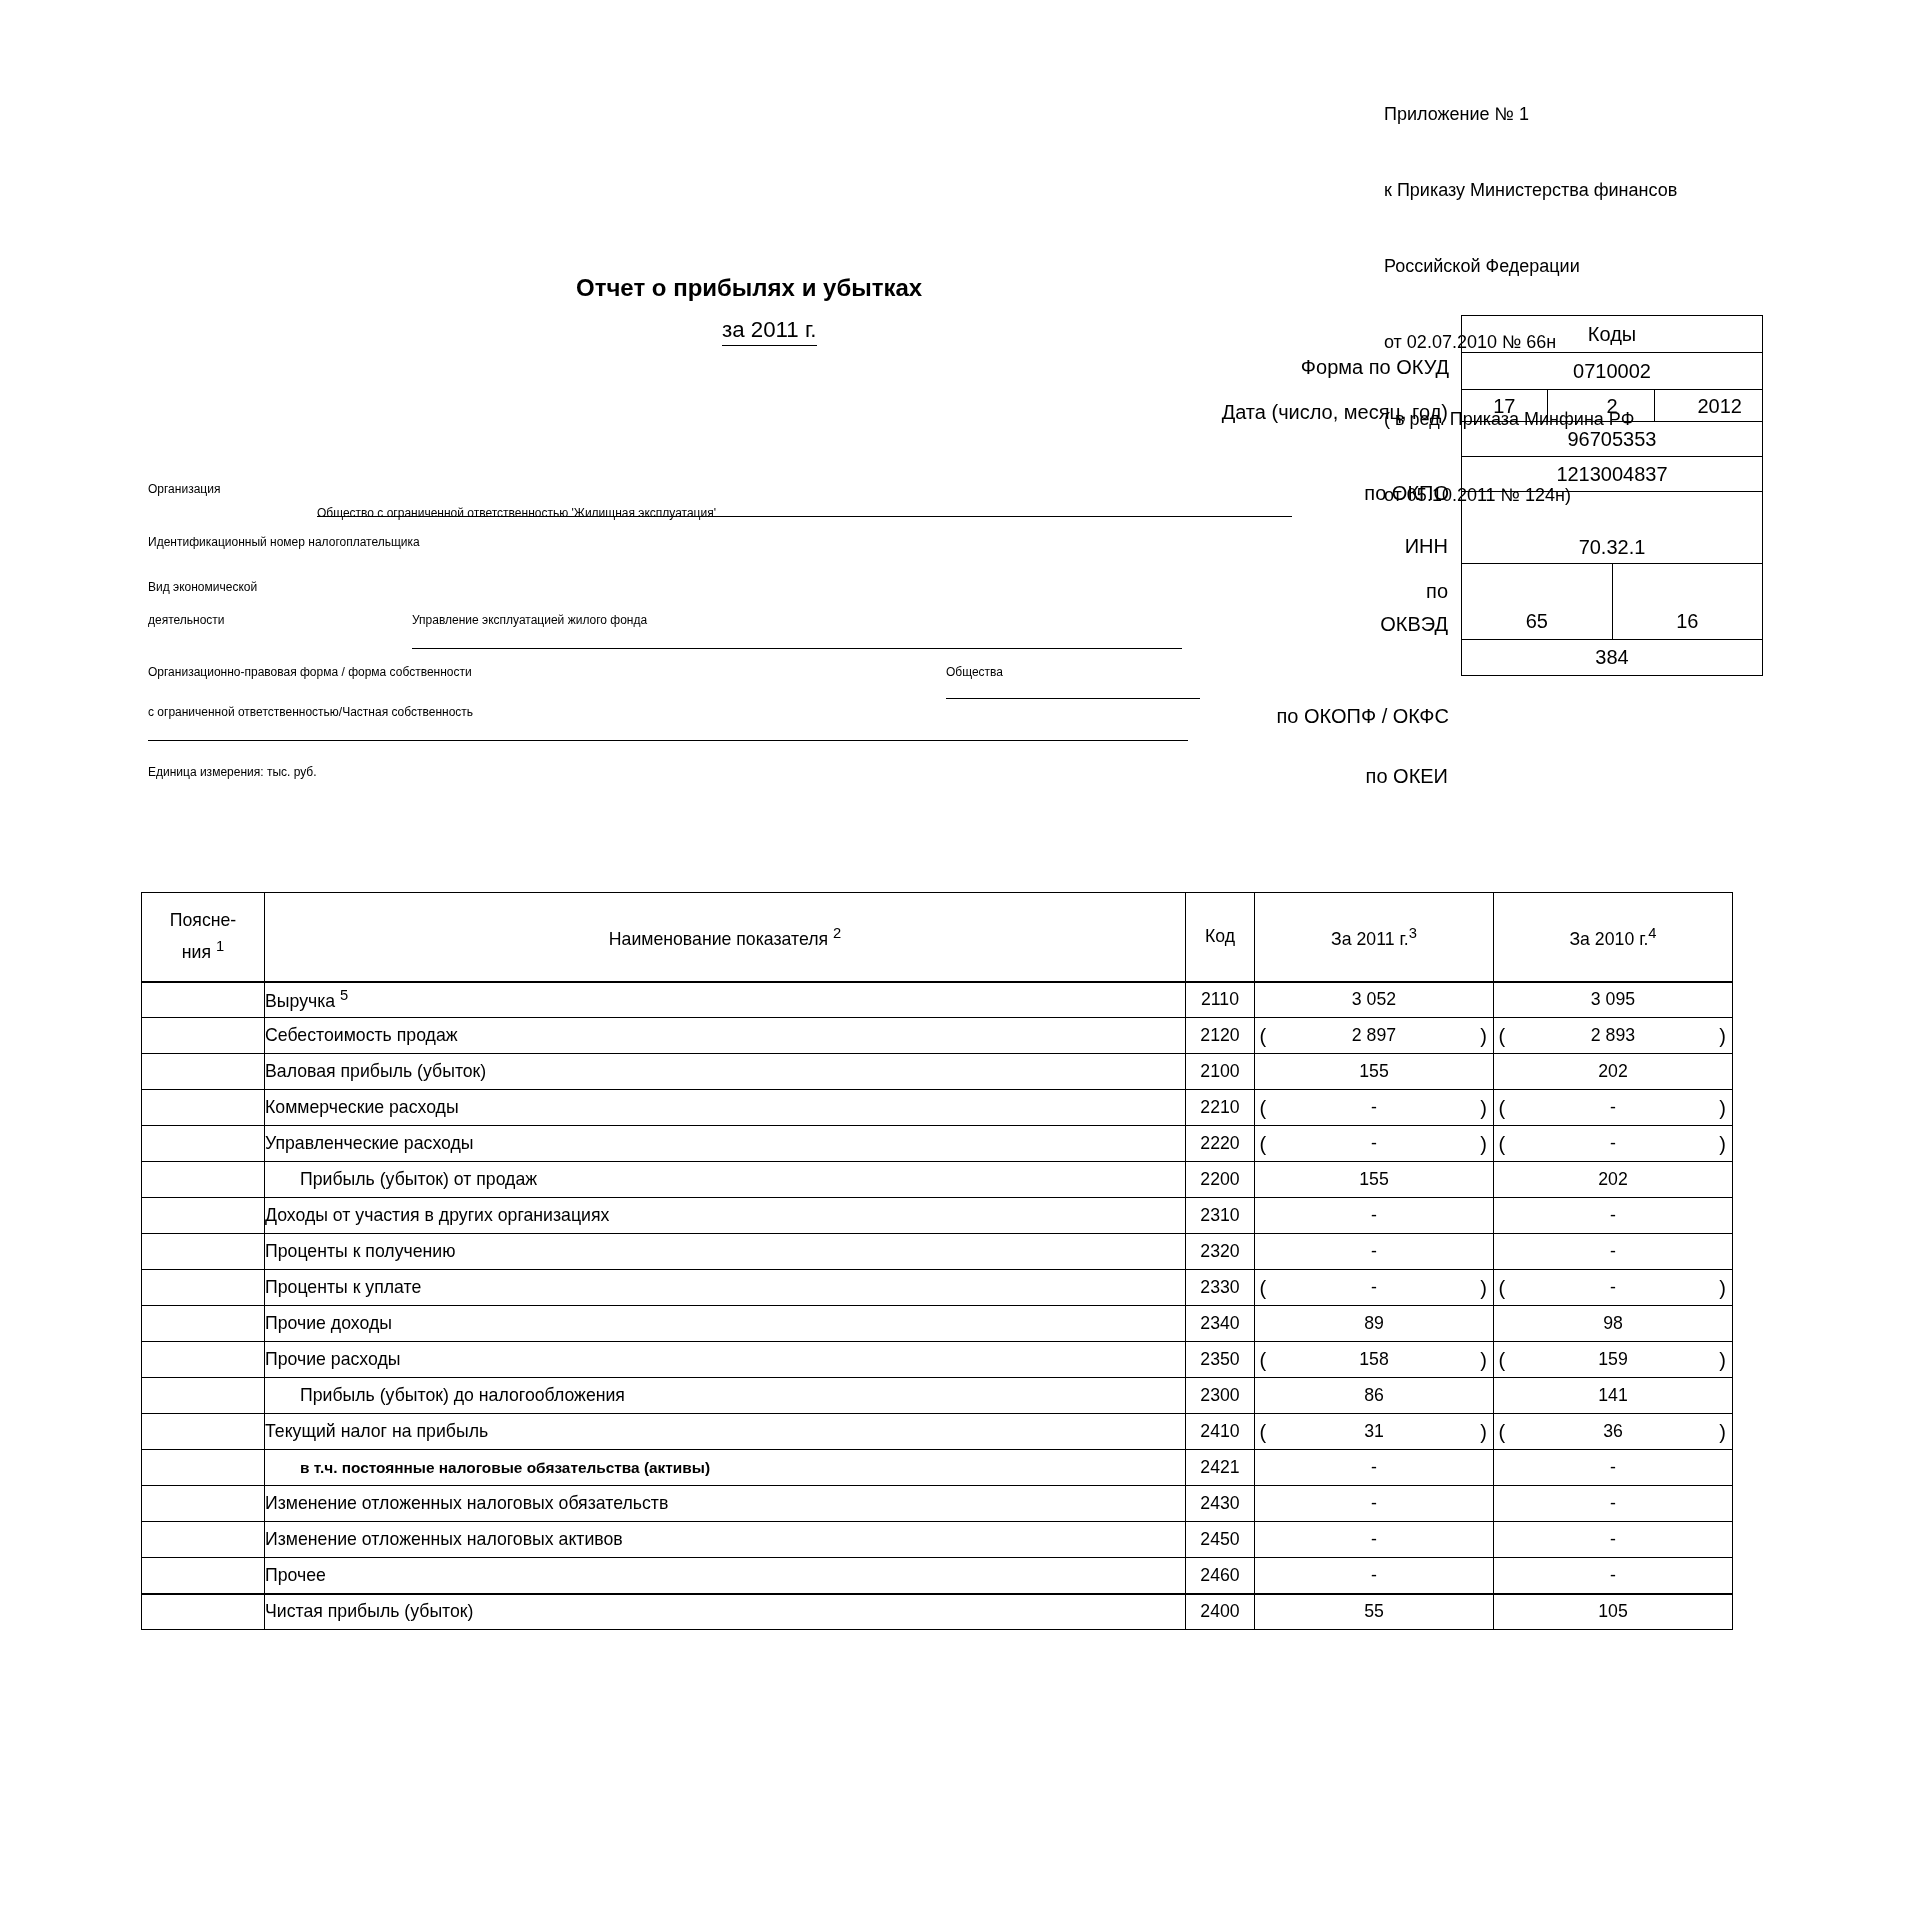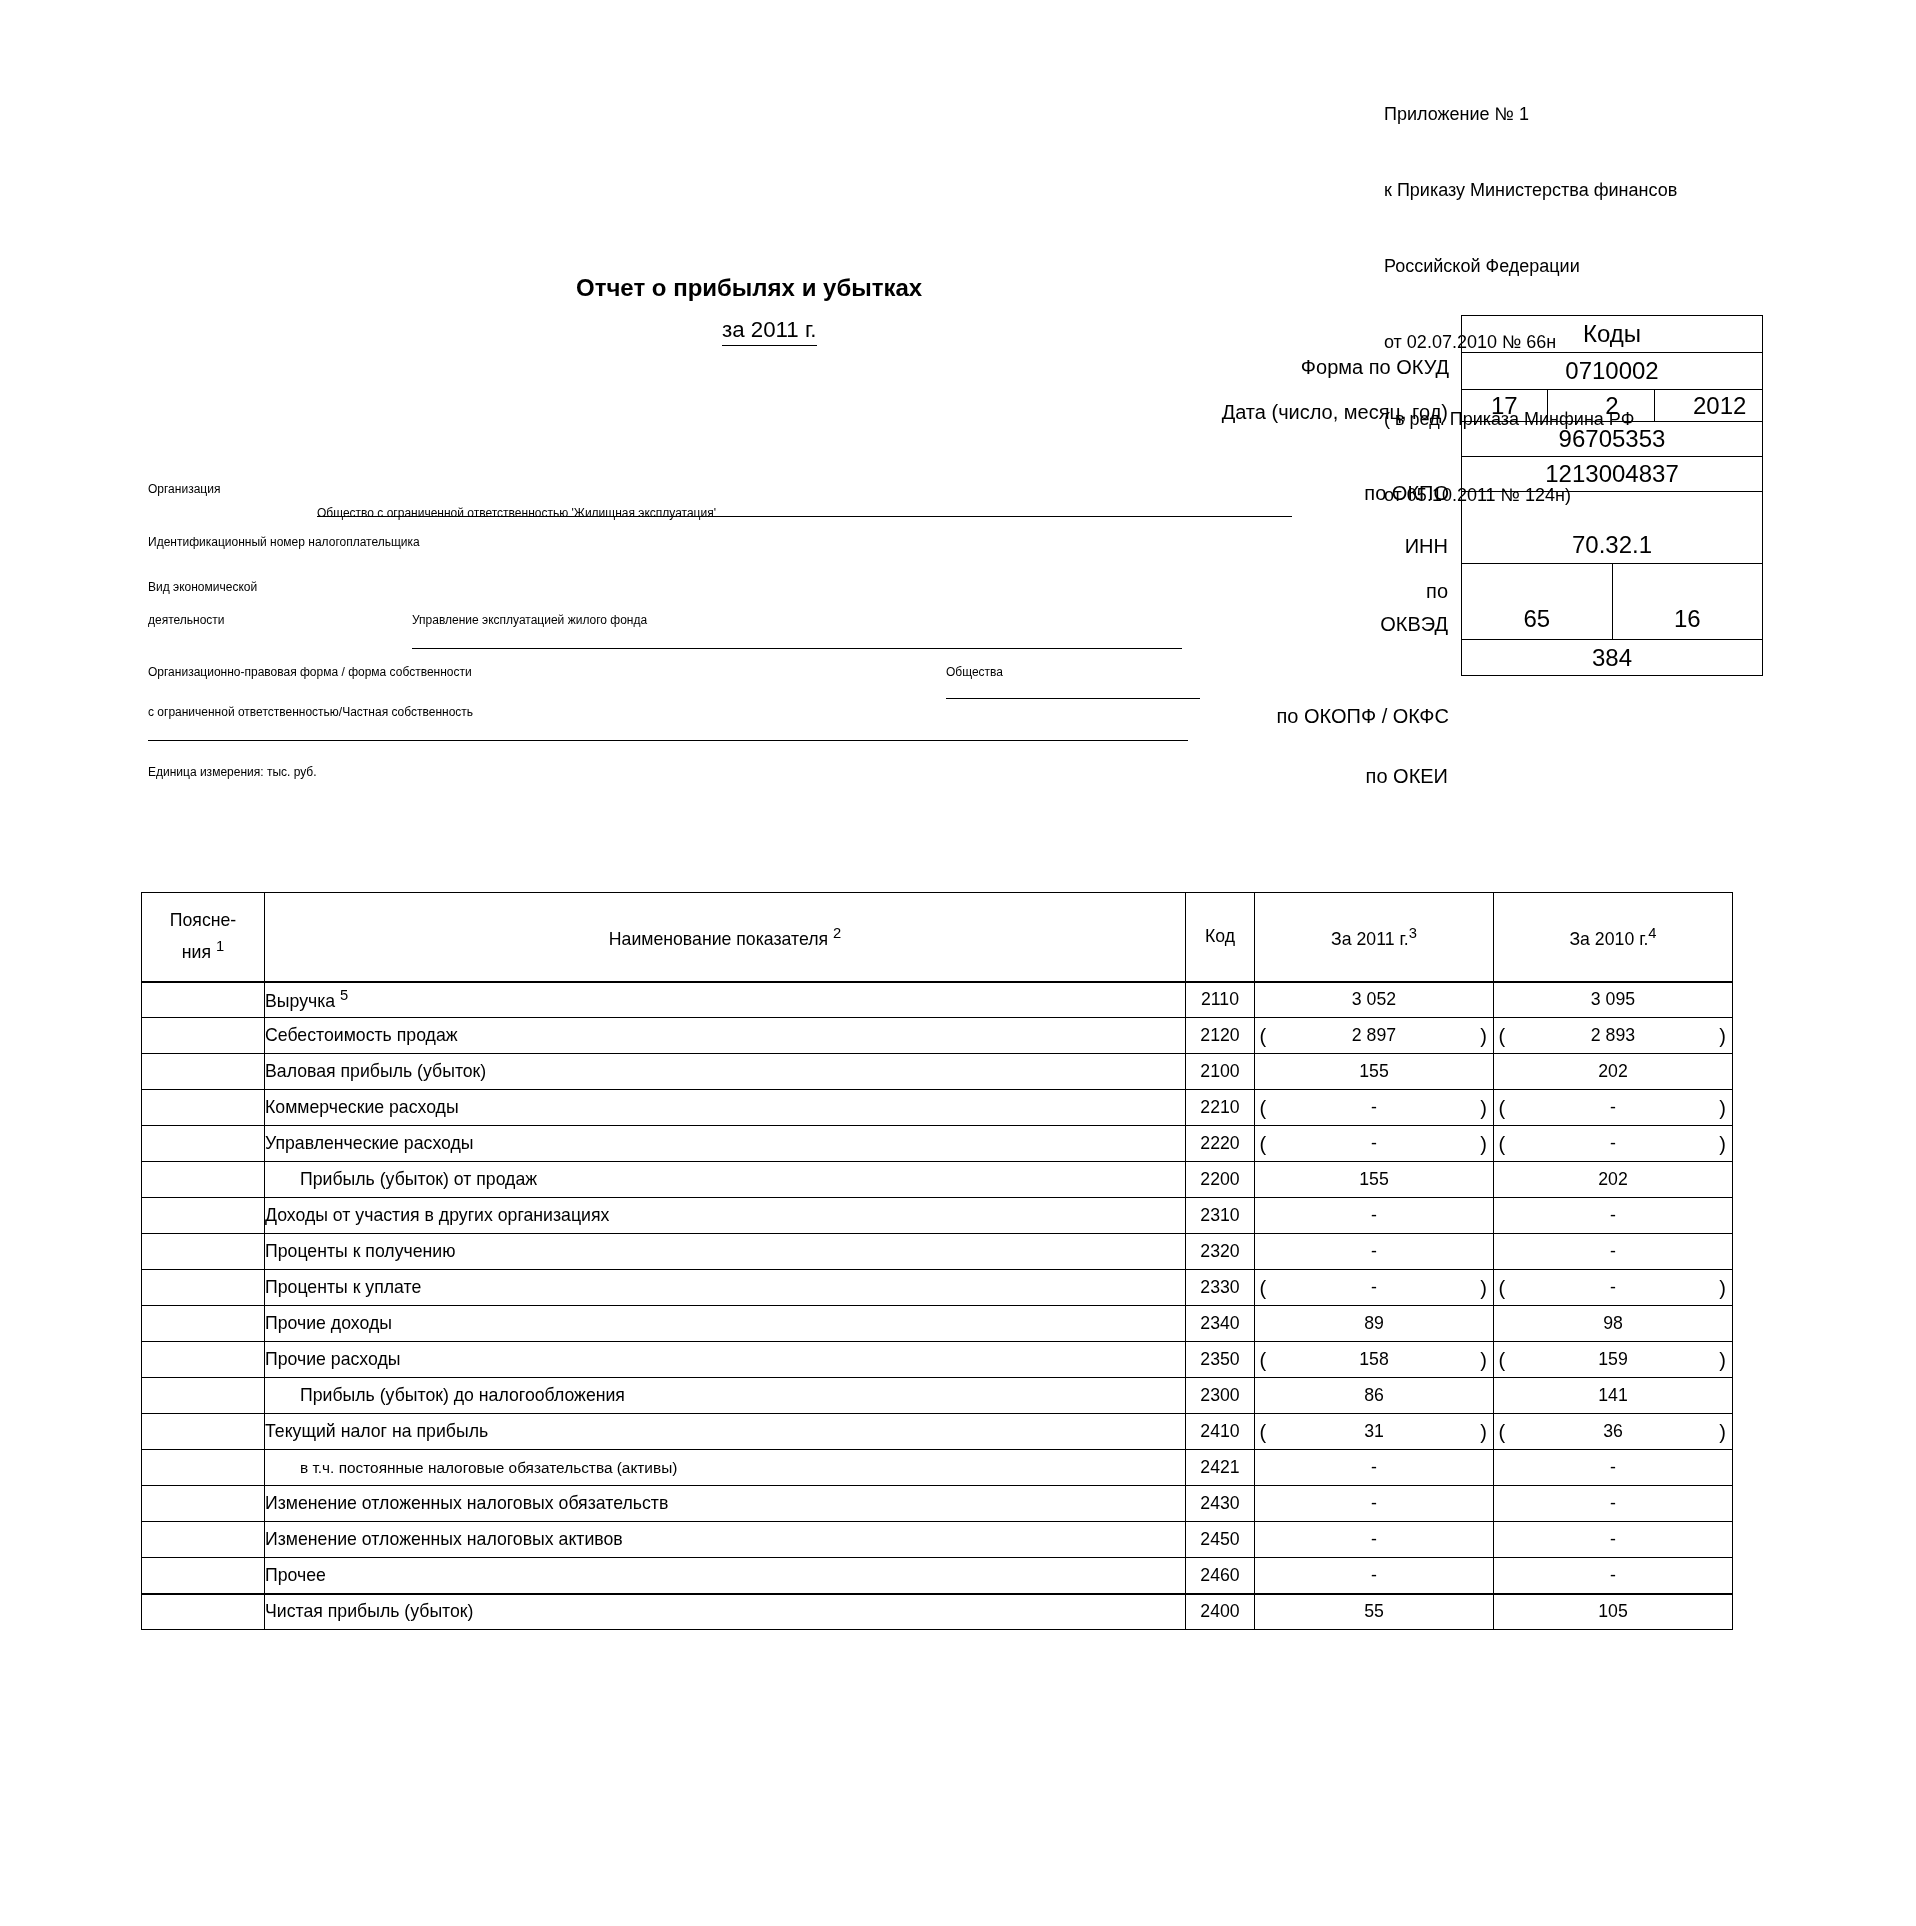--- a/index.html
+++ b/index.html
@@ -58,21 +58,21 @@
     border: 1.9px solid #000;
     border-bottom: none;
     box-sizing: border-box;
   }
   .codes-row {
     position: relative;
     box-sizing: border-box;
     display: flex;
     align-items: center;
     justify-content: center;
-    font-size: 24px;
+    font-size: 20px;
     text-align: center;
   }
   .codes-title {
     height: 37px;
     border-bottom: 1.9px solid #000;
   }
   .codes-okud {
     height: 37px;
     border-bottom: 1.2px solid #000;
   }
@@ -175,21 +175,21 @@
   .hdr-exp { border-top-width: 1.9px !important; border-left-width: 1.9px !important; }
   .hdr-name { border-top-width: 1.9px !important; }
   .hdr-code { border-top-width: 1.9px !important; }
   .hdr-y1 { border-top-width: 1.9px !important; }
   .hdr-y2 { border-top-width: 1.9px !important; border-right-width: 1.9px !important; }
 
   .rowcell { height: 36px; }
   .c-exp   { border-left-width: 1.9px !important; }
   .c-name  { padding-left: 22.3px; font-size: 17.7px; white-space: nowrap; }
   .c-name.indent { padding-left: 35px; }
-  .c-name.small  { font-size: 15.4px; }
+  .c-name.small  { font-size: 15.4px; font-weight: bold; }
   .c-code  { text-align: center; font-size: 17.7px; border-left-width: 1.9px !important; }
   .c-val   {
     position: relative;
     text-align: center;
     font-size: 17.7px;
   }
   .c-val.last { border-right-width: 1.9px !important; }
   .c-val .paren-l {
     position: absolute;
     left: 4.6px;

